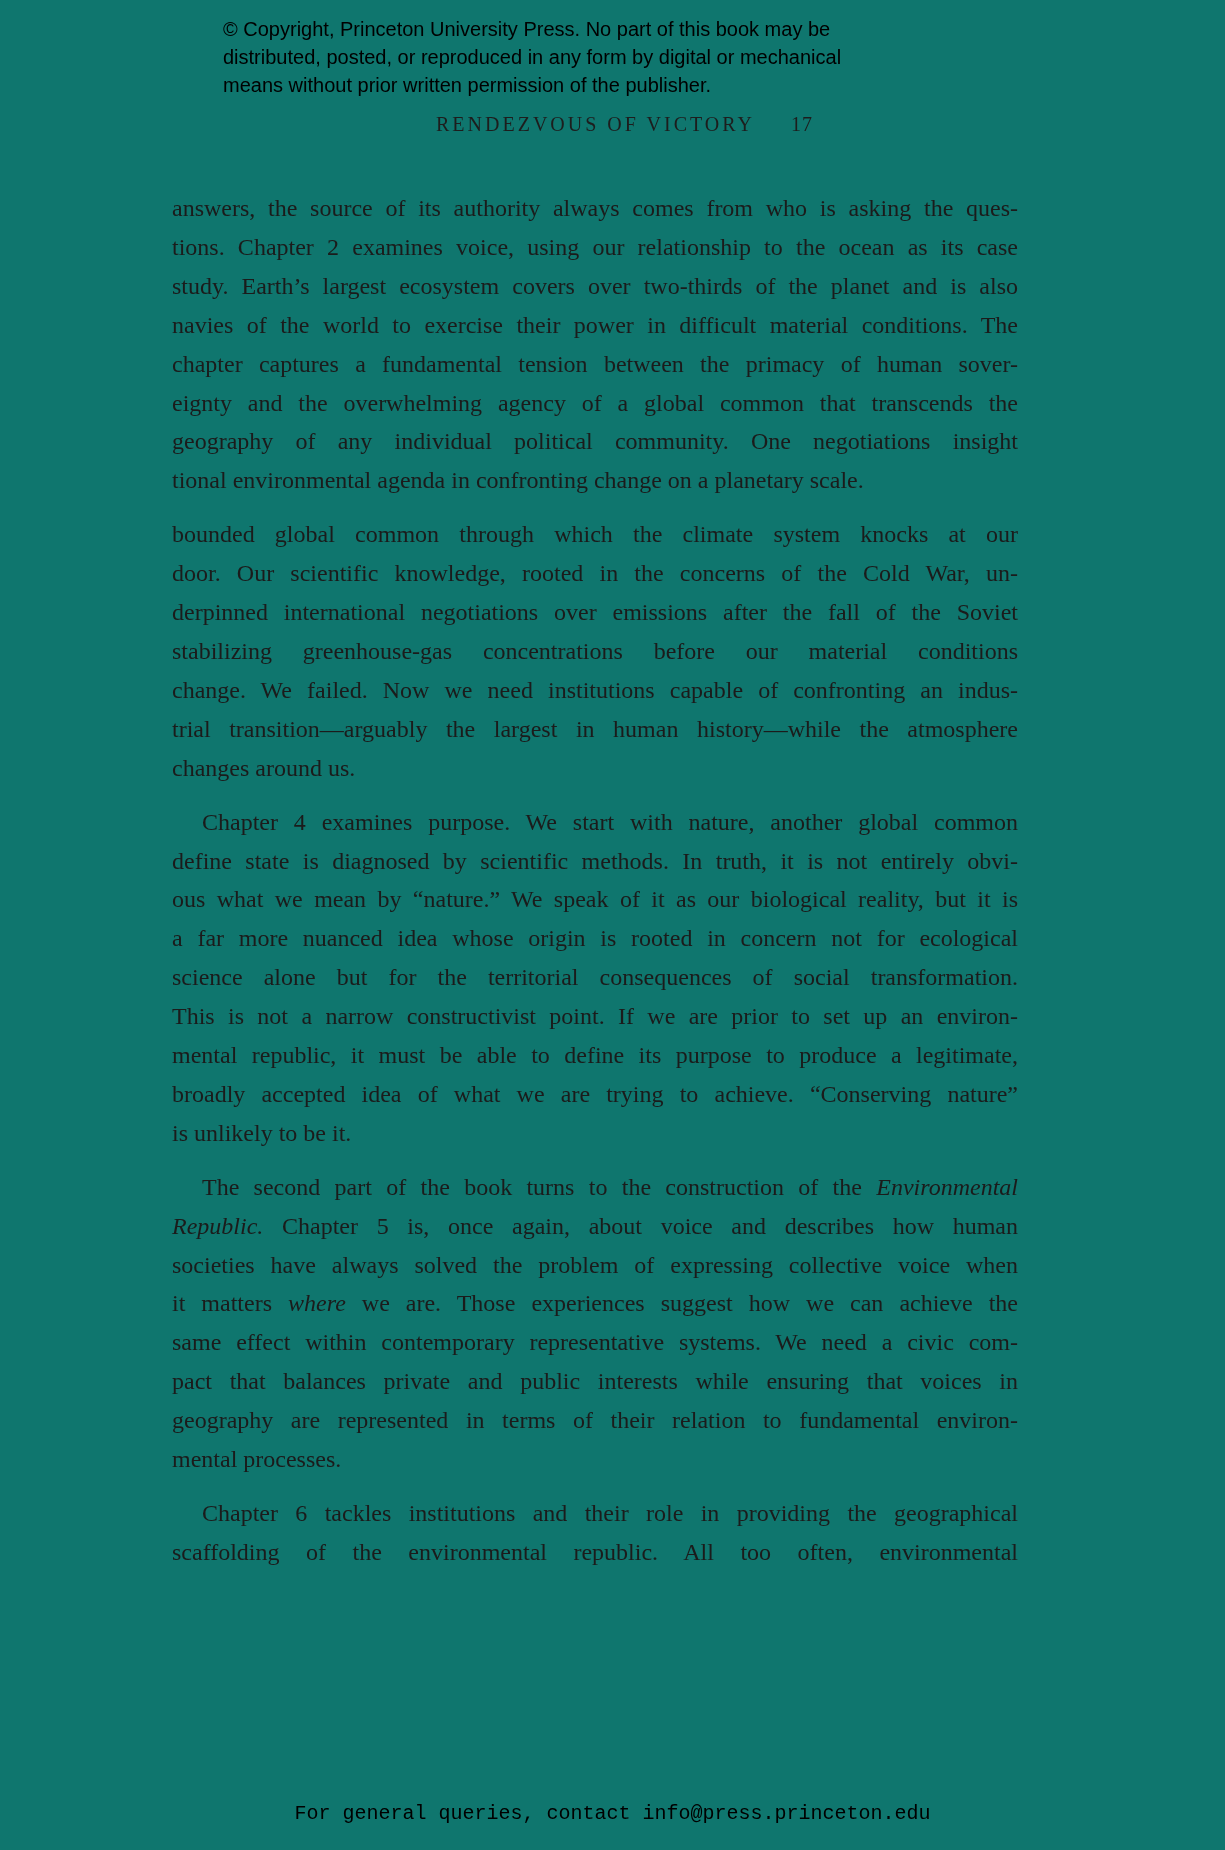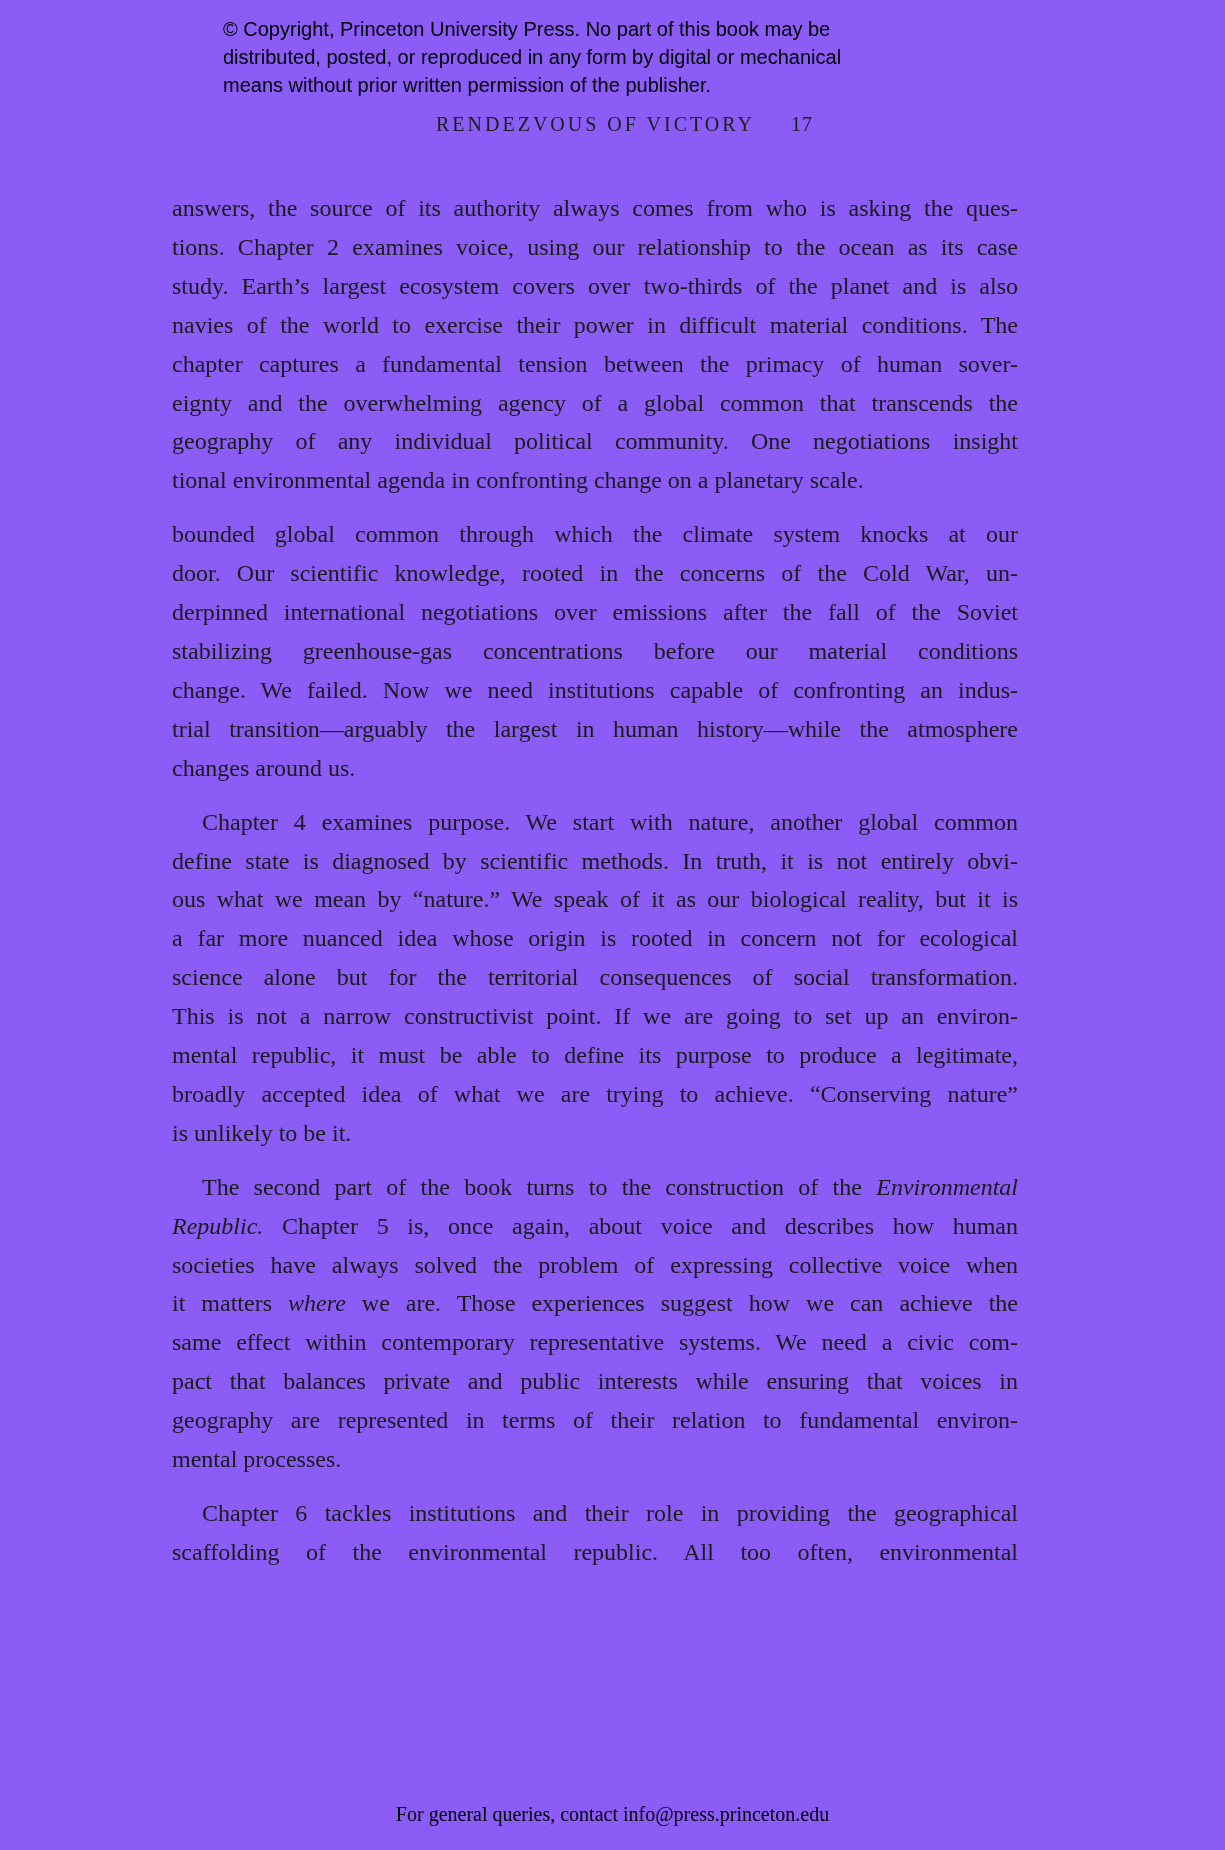--- a/index.html
+++ b/index.html
@@ -1,20 +1,20 @@
 <!DOCTYPE html>
 <html><head>
 <meta charset="utf-8">
 <style>
   html, body { margin: 0; padding: 0; background: #ffffff; }
   .page {
     position: relative;
     width: 1225px;
     height: 1850px;
-    background: #8b5cf6;
+    background: #0f766e;
     overflow: hidden;
     font-family: "Liberation Serif", serif;
   }
   .copyright {
     position: absolute;
     left: 223px;
     top: 15px;
     font-family: "Liberation Sans", sans-serif;
     font-size: 20px;
     line-height: 28px;
@@ -54,21 +54,21 @@
     text-align-last: justify;
   }
   .tline.lastline { text-align-last: left; }
   .tline.indent { text-indent: 30px; }
   .footer {
     position: absolute;
     top: 1801px;
     left: 0;
     width: 100%;
     text-align: center;
-    font-family: Liberation Serif, serif;
+    font-family: Liberation Mono, monospace;
     font-size: 20px;
     line-height: 26px;
     color: #000000;
   }
 </style>
 </head>
 <body>
 
 <div class="page">
 
@@ -101,21 +101,21 @@
         <div class="tline">change. We failed. Now we need institutions capable of confronting an indus-</div>
         <div class="tline">trial transition—arguably the largest in human history—while the atmosphere</div>
         <div class="tline lastline">changes around us.</div>
       </div>
       <div class="para">
         <div class="tline indent">Chapter 4 examines purpose. We start with nature, another global common</div>
         <div class="tline">define state is diagnosed by scientific methods. In truth, it is not entirely obvi-</div>
         <div class="tline">ous what we mean by “nature.” We speak of it as our biological reality, but it is</div>
         <div class="tline">a far more nuanced idea whose origin is rooted in concern not for ecological</div>
         <div class="tline">science alone but for the territorial consequences of social transformation.</div>
-        <div class="tline">This is not a narrow constructivist point. If we are going to set up an environ-</div>
+        <div class="tline">This is not a narrow constructivist point. If we are prior to set up an environ-</div>
         <div class="tline">mental republic, it must be able to define its purpose to produce a legitimate,</div>
         <div class="tline">broadly accepted idea of what we are trying to achieve. “Conserving nature”</div>
         <div class="tline lastline">is unlikely to be it.</div>
       </div>
       <div class="para">
         <div class="tline indent">The second part of the book turns to the construction of the <i>Environmental</i></div>
         <div class="tline"><i>Republic.</i> Chapter 5 is, once again, about voice and describes how human</div>
         <div class="tline">societies have always solved the problem of expressing collective voice when</div>
         <div class="tline">it matters <i>where</i> we are. Those experiences suggest how we can achieve the</div>
         <div class="tline">same effect within contemporary representative systems. We need a civic com-</div>

